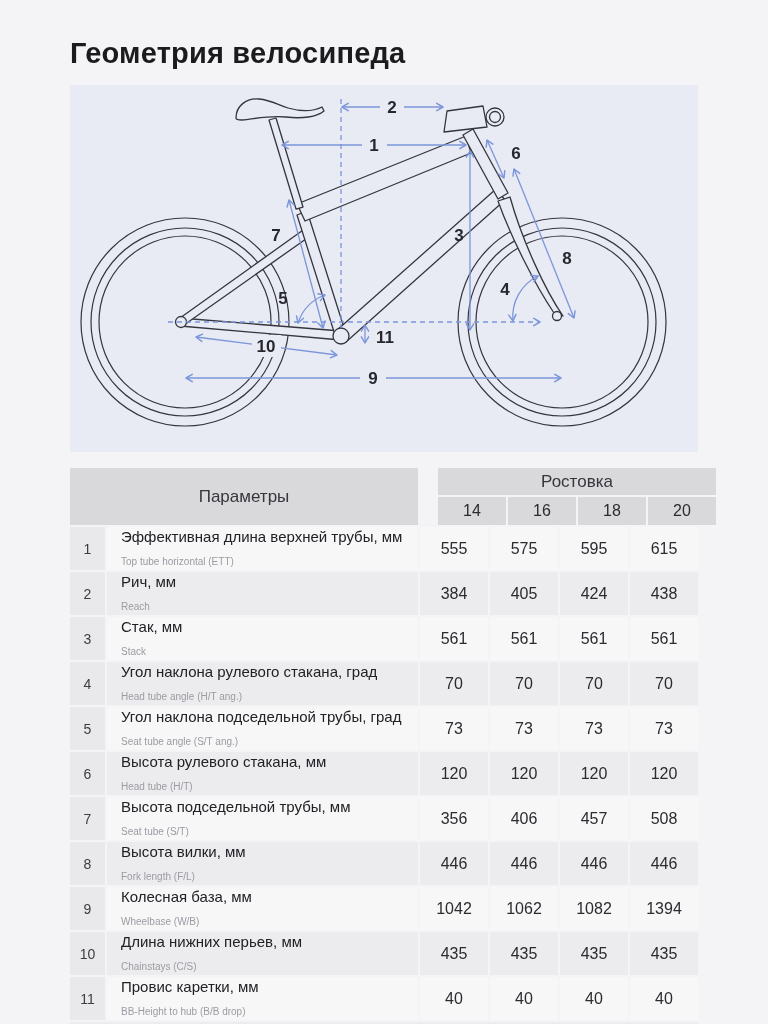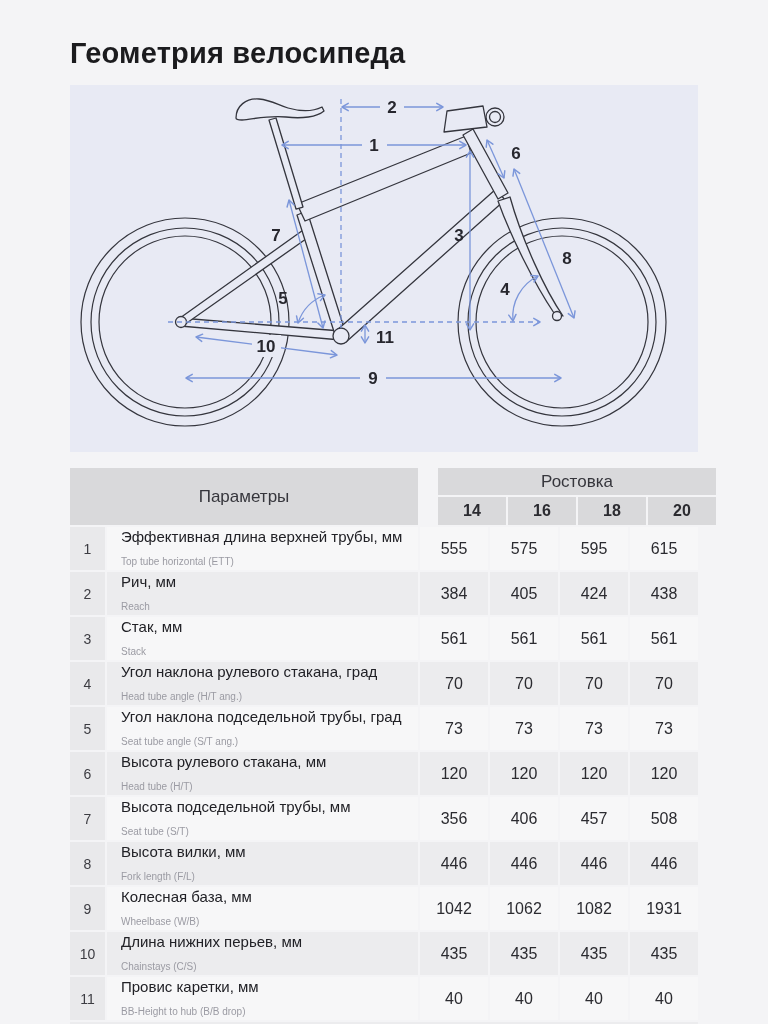--- a/index.html
+++ b/index.html
@@ -17,21 +17,21 @@
   .geo-table { position:absolute; left:70px; top:468px; width:628px; }
 
   .thead { display:grid; grid-template-columns:348px 278px; column-gap:20px; }
   .h-params { background:#d9d9db; height:57px; display:flex; align-items:center;
               justify-content:center; font-size:17px; color:#36363c; }
   .h-right { display:flex; flex-direction:column; }
   .h-rostovka { background:#d9d9db; height:27px; display:flex; align-items:center;
                 justify-content:center; font-size:17px; color:#36363c; margin-bottom:2px; }
   .h-sizes { display:grid; grid-template-columns:68px 68px 68px 68px; column-gap:2px; height:28px; }
   .h-size { background:#d9d9db; display:flex; align-items:center; justify-content:center;
-            font-size:16px; font-weight:700; color:#2b2b30; }
+            font-size:16px; font-weight:400; color:#2b2b30; }
 
   .row { display:grid; grid-template-columns:35px 311px 68px 68px 68px 68px;
          column-gap:2px; height:43px; margin-top:2px; }
   .cell { display:flex; align-items:center; justify-content:center; }
   .cell.num  { background:#e9e9eb; font-size:14px; color:#3c3c42; }
   .cell.name { flex-direction:column; align-items:flex-start; justify-content:center;
                padding-left:14px; padding-right:6px; }
   .cell.val  { font-size:16px; color:#2b2b30; }
   .row.odd  .cell.name, .row.odd  .cell.val { background:#f7f7f8; }
   .row.even .cell.name, .row.even .cell.val { background:#ececee; }
@@ -240,21 +240,21 @@
 
     <div class="row odd">
       <div class="cell num">9</div>
       <div class="cell name">
         <div class="pname">Колесная база, мм</div>
         <div class="psub">Wheelbase (W/B)</div>
       </div>
       <div class="cell val">1042</div>
       <div class="cell val">1062</div>
       <div class="cell val">1082</div>
-      <div class="cell val">1931</div>
+      <div class="cell val">1394</div>
     </div>
 
     <div class="row even">
       <div class="cell num">10</div>
       <div class="cell name">
         <div class="pname">Длина нижних перьев, мм</div>
         <div class="psub">Chainstays (C/S)</div>
       </div>
       <div class="cell val">435</div>
       <div class="cell val">435</div>

